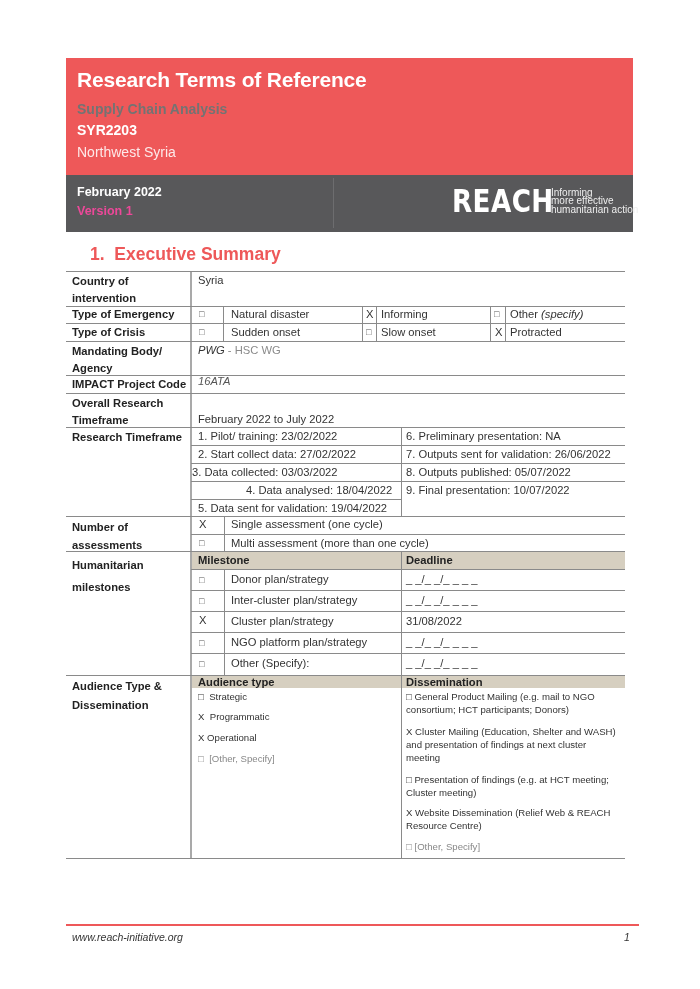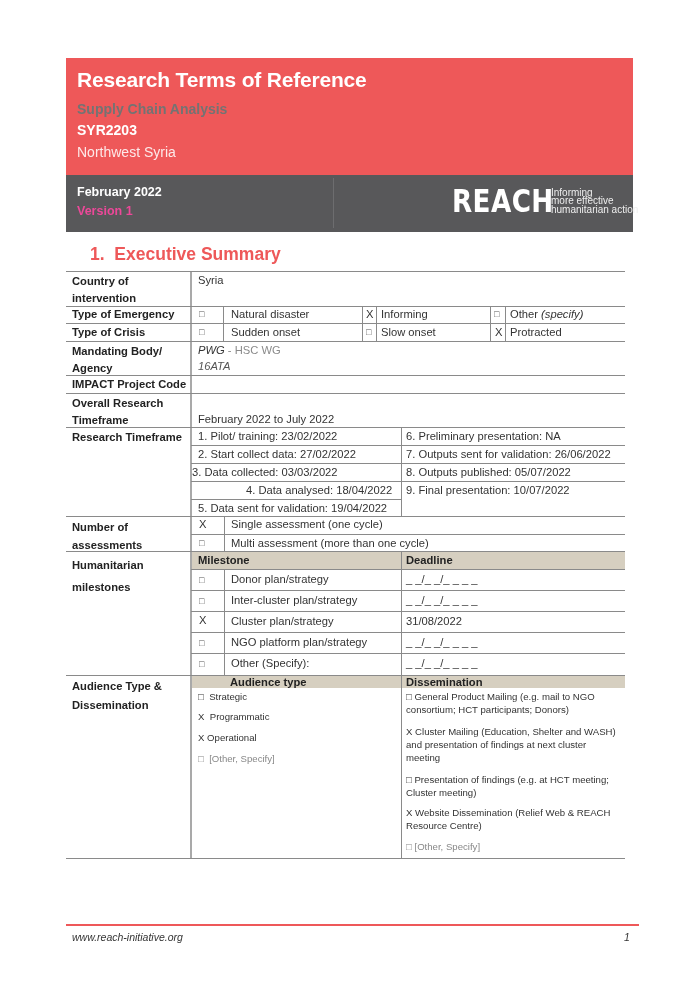--- a/index.html
+++ b/index.html
@@ -132,21 +132,21 @@
 
   <div class="abs lbl" style="left:72px; top:343px; line-height:17px;">
     <div>Mandating Body/</div>
     <div>Agency</div>
   </div>
   <div class="abs" style="left:198px; top:344px;">
     <i>PWG</i><span class="grey"> - HSC WG</span>
   </div>
 
   <div class="abs lbl" style="left:72px; top:378px;">IMPACT Project Code</div>
-  <div class="abs" style="left:198px; top:360px; font-style:italic; color:#555;">16ATA</div>
+  <div class="abs" style="left:198px; top:375px; font-style:italic; color:#555;">16ATA</div>
 
   <div class="abs lbl" style="left:72px; top:395px; line-height:17px;">
     <div>Overall Research</div>
     <div>Timeframe</div>
   </div>
   <div class="abs" style="left:198px; top:413px;">February 2022 to July 2022</div>
 
   <div class="abs lbl" style="left:72px; top:431px;">Research Timeframe</div>
   <div class="abs" style="left:198px; top:430px;">1. Pilot/ training: 23/02/2022</div>
   <div class="abs" style="left:198px; top:448px;">2. Start collect  data: 27/02/2022</div>
@@ -191,21 +191,21 @@
   <div class="abs" style="left:406px; top:636px;">_ _/_ _/_ _ _ _</div>
 
   <div class="abs box" style="left:199px; top:659px;">□</div>
   <div class="abs" style="left:231px; top:657px;">Other (Specify):</div>
   <div class="abs" style="left:406px; top:657px;">_ _/_ _/_ _ _ _</div>
 
   <div class="abs lbl" style="left:72px; top:677px; line-height:19px;">
     <div>Audience Type &amp;</div>
     <div>Dissemination</div>
   </div>
-  <div class="abs lbl" style="left:198px; top:676px;margin-left:32px;">Audience type</div>
+  <div class="abs lbl" style="left:198px; top:676px;">Audience type</div>
   <div class="abs lbl" style="left:406px; top:676px;">Dissemination</div>
 
   <div class="abs small" style="left:198px; top:690px;">
     <span>□</span>&nbsp;
     <span>Strategic</span>
   </div>
   <div class="abs small" style="left:198px; top:710px;">
     <span>X</span>&nbsp;
     <span>Programmatic</span>
   </div>

